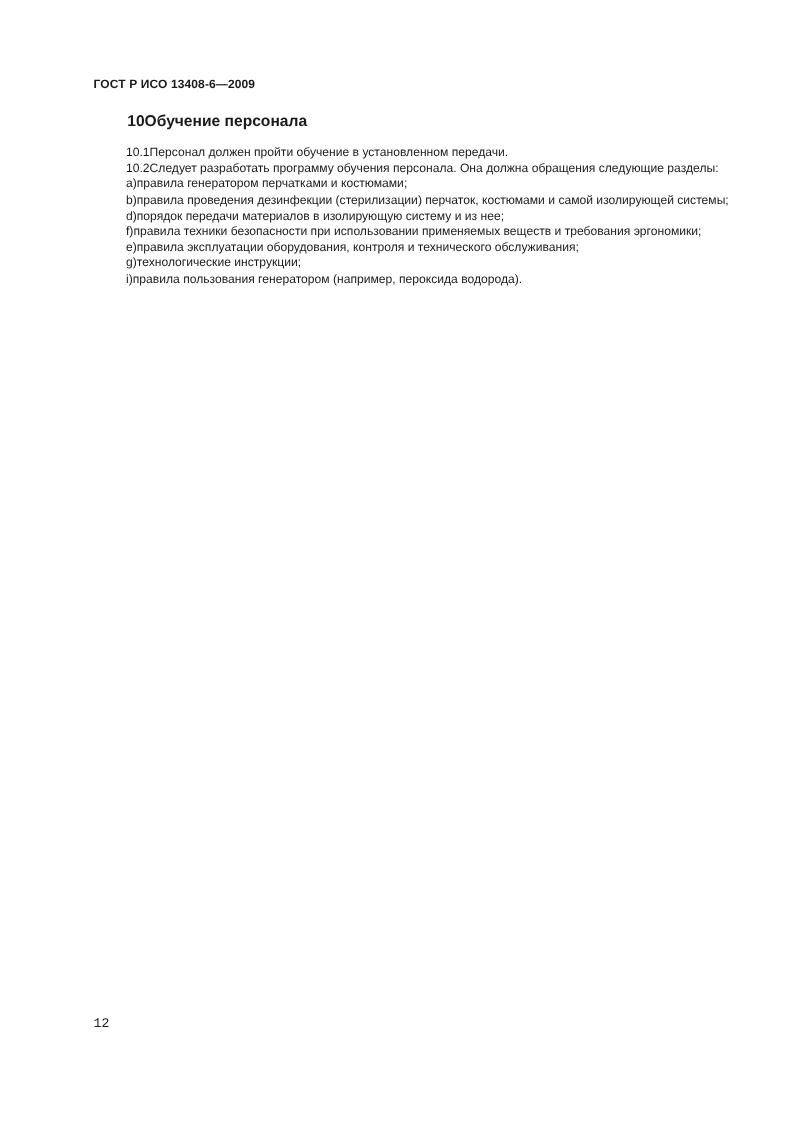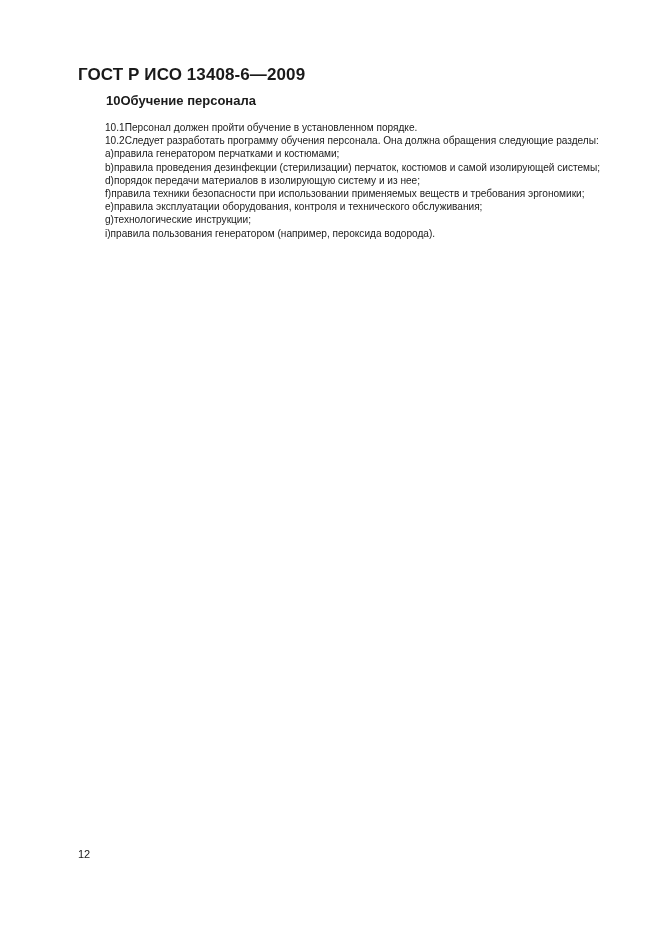--- a/index.html
+++ b/index.html
@@ -2,51 +2,51 @@
 <html><head>
   <meta charset="utf-8">
   <style>
     html, body { margin: 0; padding: 0; }
     body {
       width: 661px; height: 936px; background: #ffffff; position: relative; overflow: hidden;
       font-family: "Liberation Sans", sans-serif; color: #1a1a1a;
     }
     .header {
       position: absolute; left: 78px; top: 65px;
-      font-size: 17px; font-weight: bold; letter-spacing: 0.1px;
+      font-size: 10px; font-weight: bold; letter-spacing: 0.1px;
     }
     .section-title {
       position: absolute; left: 106px; top: 93px;
       font-size: 13px; font-weight: bold;
     }
     .section-title .num { margin-right: 0; }
     .body {
       position: absolute; left: 78px; top: 121px; width: 536px;
       font-size: 10.1px; line-height: 13.2px; text-align: justify;
     }
     .p { text-indent: 27px; margin: 0; }
     .p .lbl { margin-right: 0; }
     .page-num {
-      position: absolute; left: 78px; top: 848px; font-size: 11px;
+      position: absolute; left: 78px; top: 848px; font-size: 11px; font-family: Liberation Mono, monospace;
     }
   </style>
 </head>
 <body>
 
 <div class="header">ГОСТ Р ИСО 13408-6—2009</div>
 
 <div class="section-title">
   <span class="num">10</span><span>Обучение персонала</span>
 </div>
 
 <div class="body">
-  <p class="p"><span class="lbl">10.1</span><span>Персонал должен пройти обучение в установленном порядке.</span></p>
+  <p class="p"><span class="lbl">10.1</span><span>Персонал должен пройти обучение в установленном передачи.</span></p>
   <p class="p"><span class="lbl">10.2</span><span>Следует разработать программу обучения персонала. Она должна обращения следующие разделы:</span></p>
   <p class="p"><span class="lbl">a)</span><span>правила генератором перчатками и костюмами;</span></p>
-  <p class="p"><span class="lbl">b)</span><span>правила проведения дезинфекции (стерилизации) перчаток, костюмов и самой изолирующей системы;</span></p>
+  <p class="p"><span class="lbl">b)</span><span>правила проведения дезинфекции (стерилизации) перчаток, костюмами и самой изолирующей системы;</span></p>
   <p class="p"><span class="lbl">d)</span><span>порядок передачи материалов в изолирующую систему и из нее;</span></p>
   <p class="p"><span class="lbl">f)</span><span>правила техники безопасности при использовании применяемых веществ и требования эргономики;</span></p>
   <p class="p"><span class="lbl">e)</span><span>правила эксплуатации оборудования, контроля и технического обслуживания;</span></p>
   <p class="p"><span class="lbl">g)</span><span>технологические инструкции;</span></p>
   <p class="p"><span class="lbl">i)</span><span>правила пользования генератором (например, пероксида водорода).</span></p>
 </div>
 
 <div class="page-num">12</div>
 
 </body></html>

